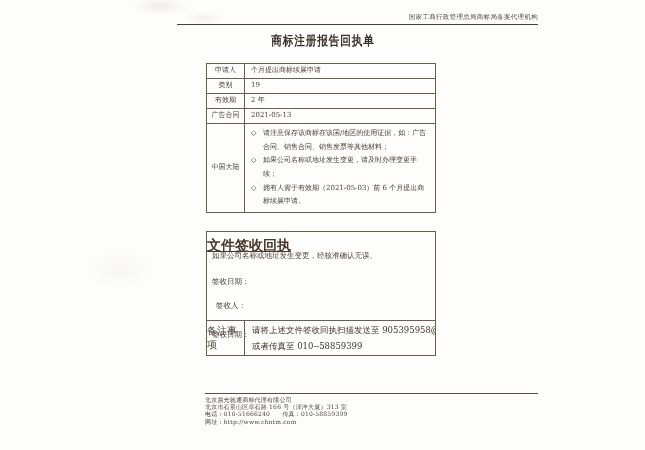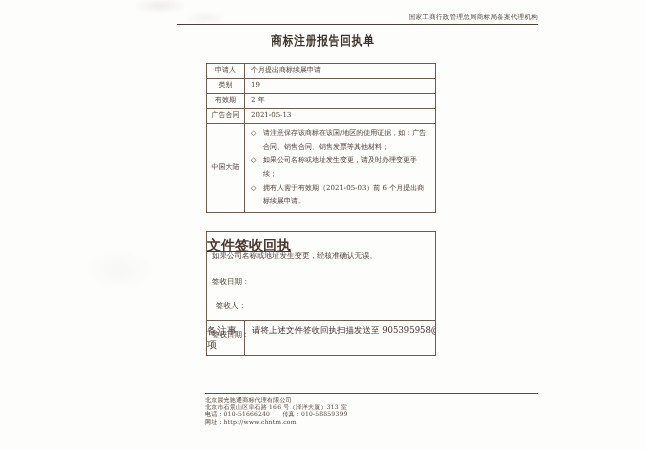--- a/index.html
+++ b/index.html
@@ -137,20 +137,21 @@
       <span>文件签收回执</span>
     </div>
     <div class="receipt-confirm">如果公司名称或地址发生变更，经核准确认无误。</div>
     <div class="stamp-line">签收日期：</div>
     <div class="signer-line">签收人：</div>
     <div class="signdate-line">签收日期：</div>
     <div class="remarks-row">
       <div class="remarks-label">备注事项</div>
       <div class="remarks-content">
         <div>请将上述文件签收回执扫描发送至 905395958@qq.com</div>
+        <div>或者传真至 010--58859399</div>
       </div>
     </div>
   </div>
 
   <div class="footer">
     <div>北京晨光驰通商标代理有限公司</div>
     <div>北京市石景山区阜石路 166 号（泽洋大厦）313 室</div>
     <div>电话：010-51666240　　传真：010-58859399</div>
     <div>网址：http://www.chntm.com</div>
   </div>

